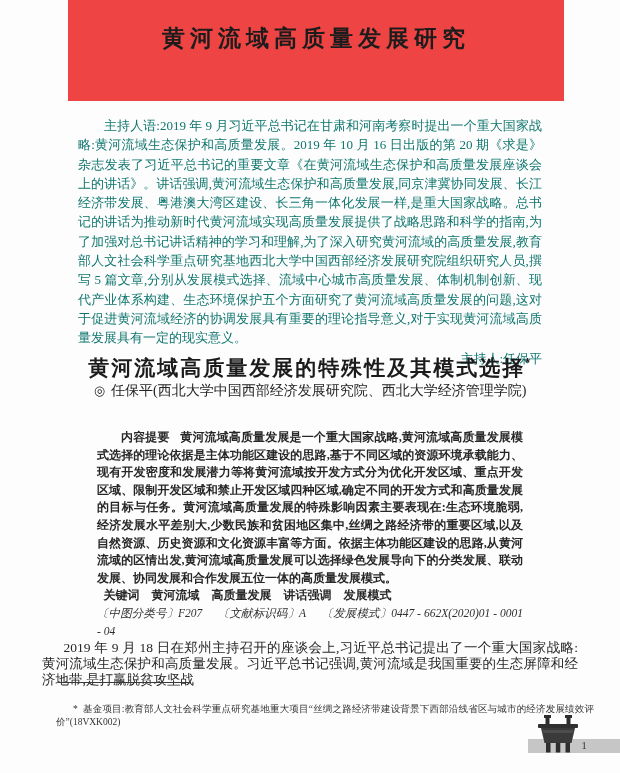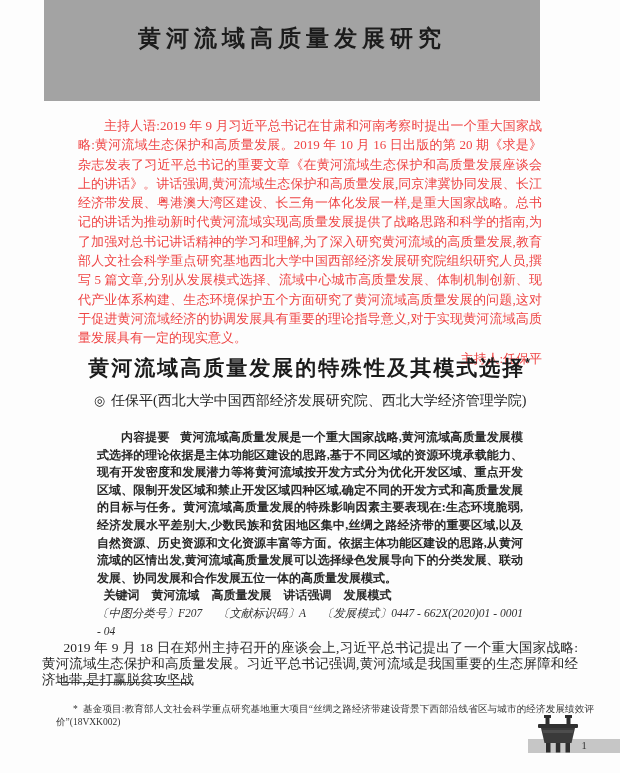--- a/index.html
+++ b/index.html
@@ -7,46 +7,46 @@
   .page{
     position:relative;
     width:620px;height:773px;
     background:#fdfdfd;
     overflow:hidden;
     font-family:"Liberation Serif","DejaVu Serif",serif;
     color:#242424;
   }
   
   .banner{
-    position:absolute;left:44px;top:0;width:496px;height:101px;
-    background:#a3a3a3;
+    position:absolute;left:68px;top:0;width:496px;height:101px;
+    background:#ef4444;
     display:flex;align-items:center;justify-content:center;
     padding-bottom:24px;box-sizing:border-box;
   }
   .banner-title{
     font-family:"Liberation Sans","DejaVu Sans",sans-serif;
     font-size:23px;font-weight:bold;letter-spacing:5px;color:#1c1c1c;
   }
   
   .editorial{
     position:absolute;left:78px;top:116px;width:464px;
     font-size:13px;line-height:19.3px;text-align:justify;
-    color:#ef4444;
+    color:#0f766e;
   }
   .editorial p{margin:0;text-indent:2em;}
   .host-line{margin-top:1px;text-align:right;font-size:13px;line-height:19px;}
   
   .article-title{
     position:absolute;left:0;top:354px;width:620px;text-align:center;
     font-family:"Liberation Sans","DejaVu Sans",sans-serif;
     font-size:21px;font-weight:bold;letter-spacing:2px;color:#1b1b1b;
   }
   .article-title sup{font-size:12px;font-weight:bold;}
   .author-line{
-    position:absolute;left:0;top:392px;width:620px;text-align:center;
+    position:absolute;left:0;top:382px;width:620px;text-align:center;
     font-size:14px;color:#232323;
   }
   .author-bullet{margin-right:6px;font-size:13px;}
   
   .abstract-block{
     position:absolute;left:97px;top:429px;width:426px;
     font-size:12px;line-height:17.6px;text-align:justify;color:#272727;
   }
   .abstract-block p{margin:0;}
   .abstract{font-weight:bold;text-indent:2em;}

